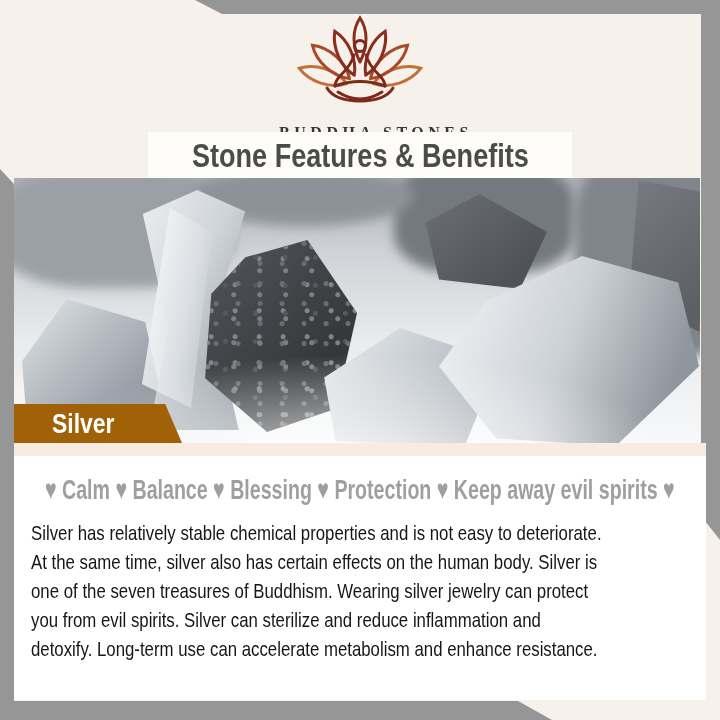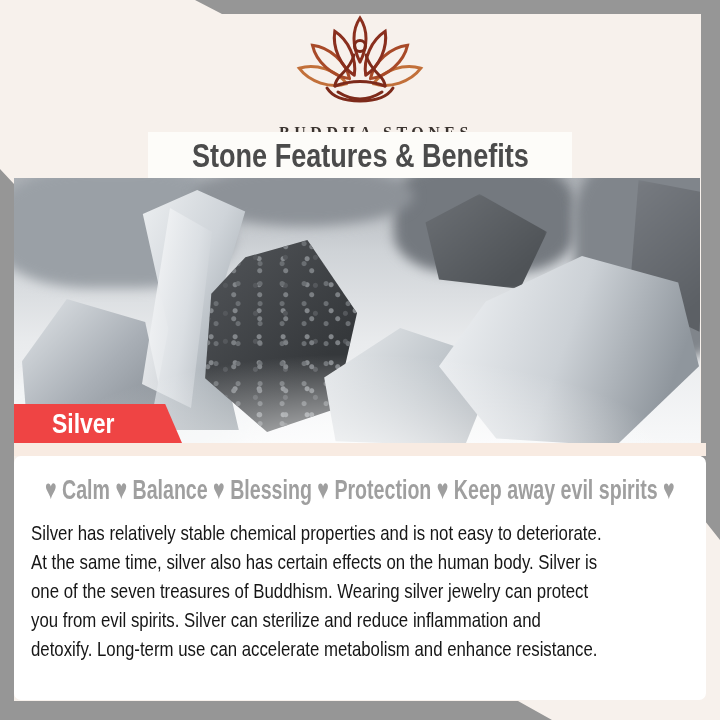--- a/index.html
+++ b/index.html
@@ -58,28 +58,28 @@
   .s-rightdark{left:598px;top:2px;width:95px;height:165px;
       clip-path:polygon(28% 0%,100% 8%,92% 92%,18% 72%);
       background:linear-gradient(140deg,#7a7e84 0%,#5c6065 80%);filter:blur(2px);}
   .s-topdark{left:398px;top:16px;width:135px;height:95px;
       clip-path:polygon(10% 30%,50% 0%,100% 40%,80% 100%,20% 90%);
       background:linear-gradient(140deg,#6e7277 0%,#4f5357 80%);filter:blur(1.5px);}
   .glow{position:absolute;left:0;bottom:-40px;width:686px;height:130px;
       background:radial-gradient(ellipse at 50% 100%,rgba(255,255,255,.95) 0%,rgba(255,255,255,0) 70%);}
 
   
-  .stone-label{position:absolute;left:14px;top:404px;width:168px;height:39px;background:#ef4444;
+  .stone-label{position:absolute;left:14px;top:404px;width:168px;height:39px;background:#a16207;
       clip-path:polygon(0 0,90% 0,100% 100%,0 100%);display:flex;align-items:center;}
   .stone-label span{font-size:28px;font-weight:bold;color:#ffffff;margin-left:38px;
       display:inline-block;transform:scaleX(0.82);transform-origin:left center;}
 
   
   .accent-band{position:absolute;left:14px;top:443px;width:692px;height:13px;background:#f8ebe2;}
-  .card{position:absolute;left:14px;top:456px;width:692px;height:244px;background:#ffffff;border-radius:7px;}
+  .card{position:absolute;left:14px;top:456px;width:692px;height:244px;background:#ffffff;}
   .benefits-row{position:absolute;left:0;top:18px;width:692px;display:flex;justify-content:center;}
   .benefits-heading{font-size:28px;font-weight:bold;color:#9f9f9f;white-space:nowrap;
       display:inline-block;transform:scaleX(0.70);}
   .desc{position:absolute;left:17px;top:62px;}
   .desc-line{font-size:21px;color:#161616;line-height:29px;white-space:nowrap;
       transform:scaleX(0.80);transform-origin:left center;}
 </style>
 </head>
 <body>
 

